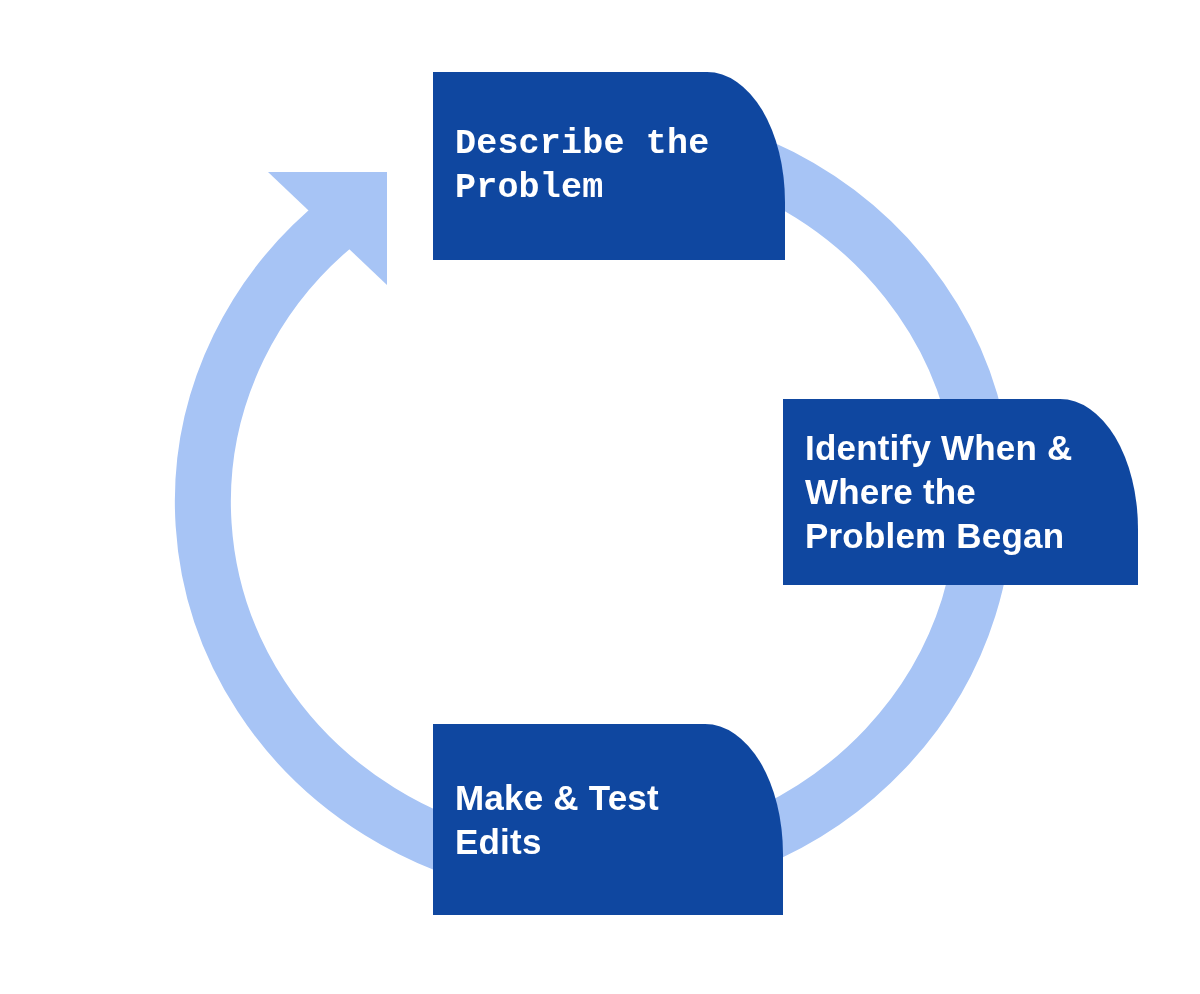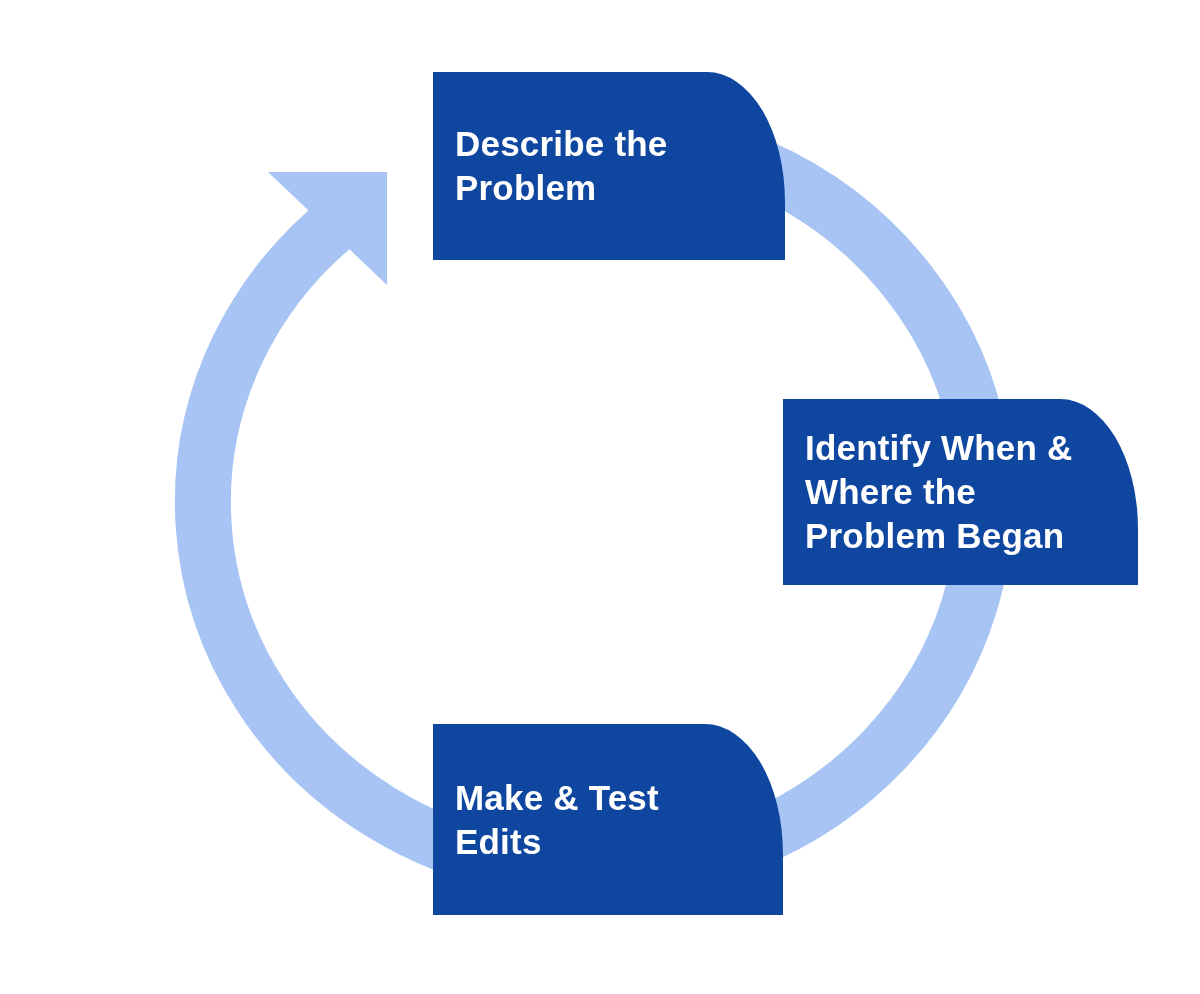--- a/index.html
+++ b/index.html
@@ -33,21 +33,21 @@
     color: #ffffff;
     font-weight: 700;
     font-size: 35px;
     line-height: 44px;
     letter-spacing: 0.2px;
     border-top-right-radius: 78px 130px;
   }
   .step .label {
     white-space: pre-line;
   }
-  .step-top    { left: 433px; top: 72px;  width: 352px; height: 188px; }
+  .step-top    { left: 433px; top: 72px;  width: 352px; height: 188px; font-family: Liberation Mono, monospace; }
   .step-right  { left: 783px; top: 399px; width: 355px; height: 186px; }
   .step-bottom { left: 433px; top: 724px; width: 350px; height: 191px; }
   .step-left   { left: 79px;  top: 399px; width: 354px; height: 187px; }
 </style>
 </head>
 <body>
 
 <div class="canvas">
 
   <svg class="ring-svg" viewBox="0 0 1200 994">

